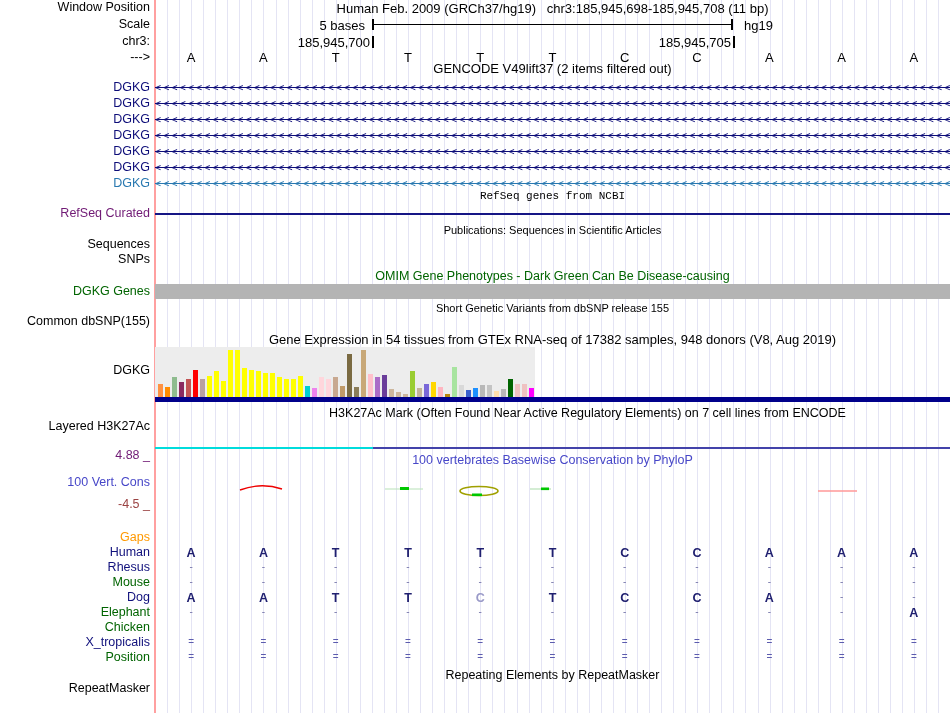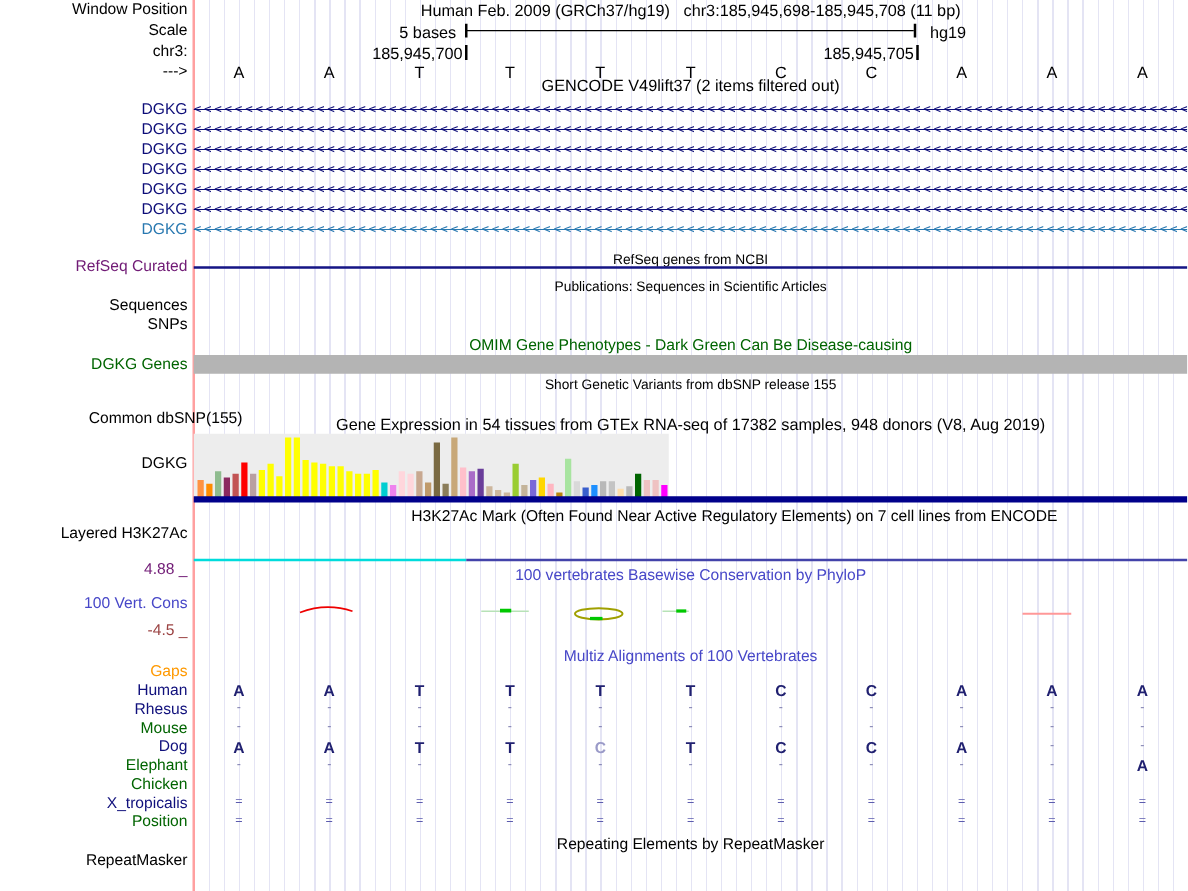--- a/index.html
+++ b/index.html
@@ -77,34 +77,34 @@
       <div class="abs llabel" style="top: 129px; color: rgb(12, 12, 120);">DGKG</div>
       <div class="abs generow" style="top: 129px; color: rgb(12, 12, 120); background-image: linear-gradient(transparent 6px, rgb(12, 12, 120) 6px, rgb(12, 12, 120) 7px, transparent 7px);">&lt;&lt;&lt;&lt;&lt;&lt;&lt;&lt;&lt;&lt;&lt;&lt;&lt;&lt;&lt;&lt;&lt;&lt;&lt;&lt;&lt;&lt;&lt;&lt;&lt;&lt;&lt;&lt;&lt;&lt;&lt;&lt;&lt;&lt;&lt;&lt;&lt;&lt;&lt;&lt;&lt;&lt;&lt;&lt;&lt;&lt;&lt;&lt;&lt;&lt;&lt;&lt;&lt;&lt;&lt;&lt;&lt;&lt;&lt;&lt;&lt;&lt;&lt;&lt;&lt;&lt;&lt;&lt;&lt;&lt;&lt;&lt;&lt;&lt;&lt;&lt;&lt;&lt;&lt;&lt;&lt;&lt;&lt;&lt;&lt;&lt;&lt;&lt;&lt;&lt;&lt;&lt;&lt;&lt;&lt;&lt;&lt;</div>
       <div class="abs llabel" style="top: 145px; color: rgb(12, 12, 120);">DGKG</div>
       <div class="abs generow" style="top: 145px; color: rgb(12, 12, 120); background-image: linear-gradient(transparent 6px, rgb(12, 12, 120) 6px, rgb(12, 12, 120) 7px, transparent 7px);">&lt;&lt;&lt;&lt;&lt;&lt;&lt;&lt;&lt;&lt;&lt;&lt;&lt;&lt;&lt;&lt;&lt;&lt;&lt;&lt;&lt;&lt;&lt;&lt;&lt;&lt;&lt;&lt;&lt;&lt;&lt;&lt;&lt;&lt;&lt;&lt;&lt;&lt;&lt;&lt;&lt;&lt;&lt;&lt;&lt;&lt;&lt;&lt;&lt;&lt;&lt;&lt;&lt;&lt;&lt;&lt;&lt;&lt;&lt;&lt;&lt;&lt;&lt;&lt;&lt;&lt;&lt;&lt;&lt;&lt;&lt;&lt;&lt;&lt;&lt;&lt;&lt;&lt;&lt;&lt;&lt;&lt;&lt;&lt;&lt;&lt;&lt;&lt;&lt;&lt;&lt;&lt;&lt;&lt;&lt;&lt;&lt;</div>
       <div class="abs llabel" style="top: 161px; color: rgb(12, 12, 120);">DGKG</div>
       <div class="abs generow" style="top: 161px; color: rgb(12, 12, 120); background-image: linear-gradient(transparent 6px, rgb(12, 12, 120) 6px, rgb(12, 12, 120) 7px, transparent 7px);">&lt;&lt;&lt;&lt;&lt;&lt;&lt;&lt;&lt;&lt;&lt;&lt;&lt;&lt;&lt;&lt;&lt;&lt;&lt;&lt;&lt;&lt;&lt;&lt;&lt;&lt;&lt;&lt;&lt;&lt;&lt;&lt;&lt;&lt;&lt;&lt;&lt;&lt;&lt;&lt;&lt;&lt;&lt;&lt;&lt;&lt;&lt;&lt;&lt;&lt;&lt;&lt;&lt;&lt;&lt;&lt;&lt;&lt;&lt;&lt;&lt;&lt;&lt;&lt;&lt;&lt;&lt;&lt;&lt;&lt;&lt;&lt;&lt;&lt;&lt;&lt;&lt;&lt;&lt;&lt;&lt;&lt;&lt;&lt;&lt;&lt;&lt;&lt;&lt;&lt;&lt;&lt;&lt;&lt;&lt;&lt;&lt;</div>
       <div class="abs llabel" style="top: 177px; color: rgb(40, 120, 176);">DGKG</div>
       <div class="abs generow" style="top: 177px; color: rgb(40, 120, 176); background-image: linear-gradient(transparent 6px, rgb(40, 120, 176) 6px, rgb(40, 120, 176) 7px, transparent 7px);">&lt;&lt;&lt;&lt;&lt;&lt;&lt;&lt;&lt;&lt;&lt;&lt;&lt;&lt;&lt;&lt;&lt;&lt;&lt;&lt;&lt;&lt;&lt;&lt;&lt;&lt;&lt;&lt;&lt;&lt;&lt;&lt;&lt;&lt;&lt;&lt;&lt;&lt;&lt;&lt;&lt;&lt;&lt;&lt;&lt;&lt;&lt;&lt;&lt;&lt;&lt;&lt;&lt;&lt;&lt;&lt;&lt;&lt;&lt;&lt;&lt;&lt;&lt;&lt;&lt;&lt;&lt;&lt;&lt;&lt;&lt;&lt;&lt;&lt;&lt;&lt;&lt;&lt;&lt;&lt;&lt;&lt;&lt;&lt;&lt;&lt;&lt;&lt;&lt;&lt;&lt;&lt;&lt;&lt;&lt;&lt;&lt;</div>
     </div>
 
-<div class="abs ctitle t11" style="top:202px;">RefSeq genes from NCBI</div>
+<div class="abs ctitle t11" style="top:190px;font-family:Liberation Mono, monospace;">RefSeq genes from NCBI</div>
 <div class="abs llabel navy" style="top:207px;">RefSeq Curated</div>
 <div class="abs" style="left:155px;top:213px;width:795px;height:1.5px;background:#151585;"></div>
 
 <div class="abs ctitle t11" style="top:224px;">Publications: Sequences in Scientific Articles</div>
 <div class="abs llabel" style="top:238px;">Sequences</div>
 <div class="abs llabel" style="top:253px;">SNPs</div>
 
 <div class="abs ctitle t12 green" style="top:269px;">OMIM Gene Phenotypes - Dark Green Can Be Disease-causing</div>
 <div class="abs llabel green" style="top:285px;">DGKG Genes</div>
 <div class="abs" style="left:155px;top:284px;width:795px;height:15px;background:#b4b4b4;"></div>
 
 <div class="abs ctitle t11" style="top:302px;">Short Genetic Variants from dbSNP release 155</div>
-<div class="abs llabel" style="top:328px;margin-left:44px;">Common dbSNP(155)</div>
+<div class="abs llabel" style="top:315px;">Common dbSNP(155)</div>
 
 <div class="abs ctitle t13" style="top:332px;">Gene Expression in 54 tissues from GTEx RNA-seq of 17382 samples, 948 donors (V8, Aug 2019)</div>
 <div class="abs llabel" style="top:364px;">DGKG</div>
 <div id="gtexbox" class="abs">
       <div class="bar" style="left: 3px; height: 14.28px; background: rgb(255, 146, 66);"></div>
       <div class="bar" style="left: 10px; height: 11.22px; background: rgb(255, 140, 0);"></div>
       <div class="bar" style="left: 17px; height: 21.42px; background: rgb(143, 188, 143);"></div>
       <div class="bar" style="left: 24px; height: 16.32px; background: rgb(139, 42, 96);"></div>
       <div class="bar" style="left: 31px; height: 19.38px; background: rgb(194, 84, 84);"></div>
       <div class="bar" style="left: 38px; height: 27.54px; background: rgb(255, 0, 0);"></div>
@@ -172,21 +172,20 @@
   <path d="M85,490 Q106,482 127,489" stroke="#ee0000" fill="none" stroke-width="1.4"></path>
   <line x1="230" y1="489" x2="268" y2="489" stroke="#b7e2b7" stroke-width="1.2"></line>
   <rect x="245" y="487" width="9" height="3" fill="#00c800"></rect>
   <ellipse cx="324" cy="491" rx="19" ry="4.5" stroke="#a0a000" fill="none" stroke-width="1.6"></ellipse>
   <rect x="317" y="493.5" width="10" height="2.6" fill="#00c800"></rect>
   <line x1="375" y1="489" x2="396" y2="489" stroke="#b7e2b7" stroke-width="1.2"></line>
   <rect x="386" y="487.5" width="8" height="2.6" fill="#00c800"></rect>
   <line x1="663" y1="491" x2="702" y2="491" stroke="#ff9898" stroke-width="1.5"></line>
 </svg>
 
-<div class="abs ctitle t12 blue" style="top:518px;">Multiz Alignments of 100 Vertebrates</div>
 <div class="abs llabel orange" style="top:531px;">Gaps</div>
 <div id="multiz-rows">
       <div class="abs llabel" style="top: 546px; color: rgb(16, 16, 124);">Human</div>
       <div class="abs" style="left: 155px; top: 546px; width: 795px; height: 14px;">
         <span class="mz-letter" style="color: rgb(32, 32, 112); left: 36.1364px;">A</span>
         <span class="mz-letter" style="color: rgb(32, 32, 112); left: 108.409px;">A</span>
         <span class="mz-letter" style="color: rgb(32, 32, 112); left: 180.682px;">T</span>
         <span class="mz-letter" style="color: rgb(32, 32, 112); left: 252.955px;">T</span>
         <span class="mz-letter" style="color: rgb(32, 32, 112); left: 325.227px;">T</span>
         <span class="mz-letter" style="color: rgb(32, 32, 112); left: 397.5px;">T</span>

